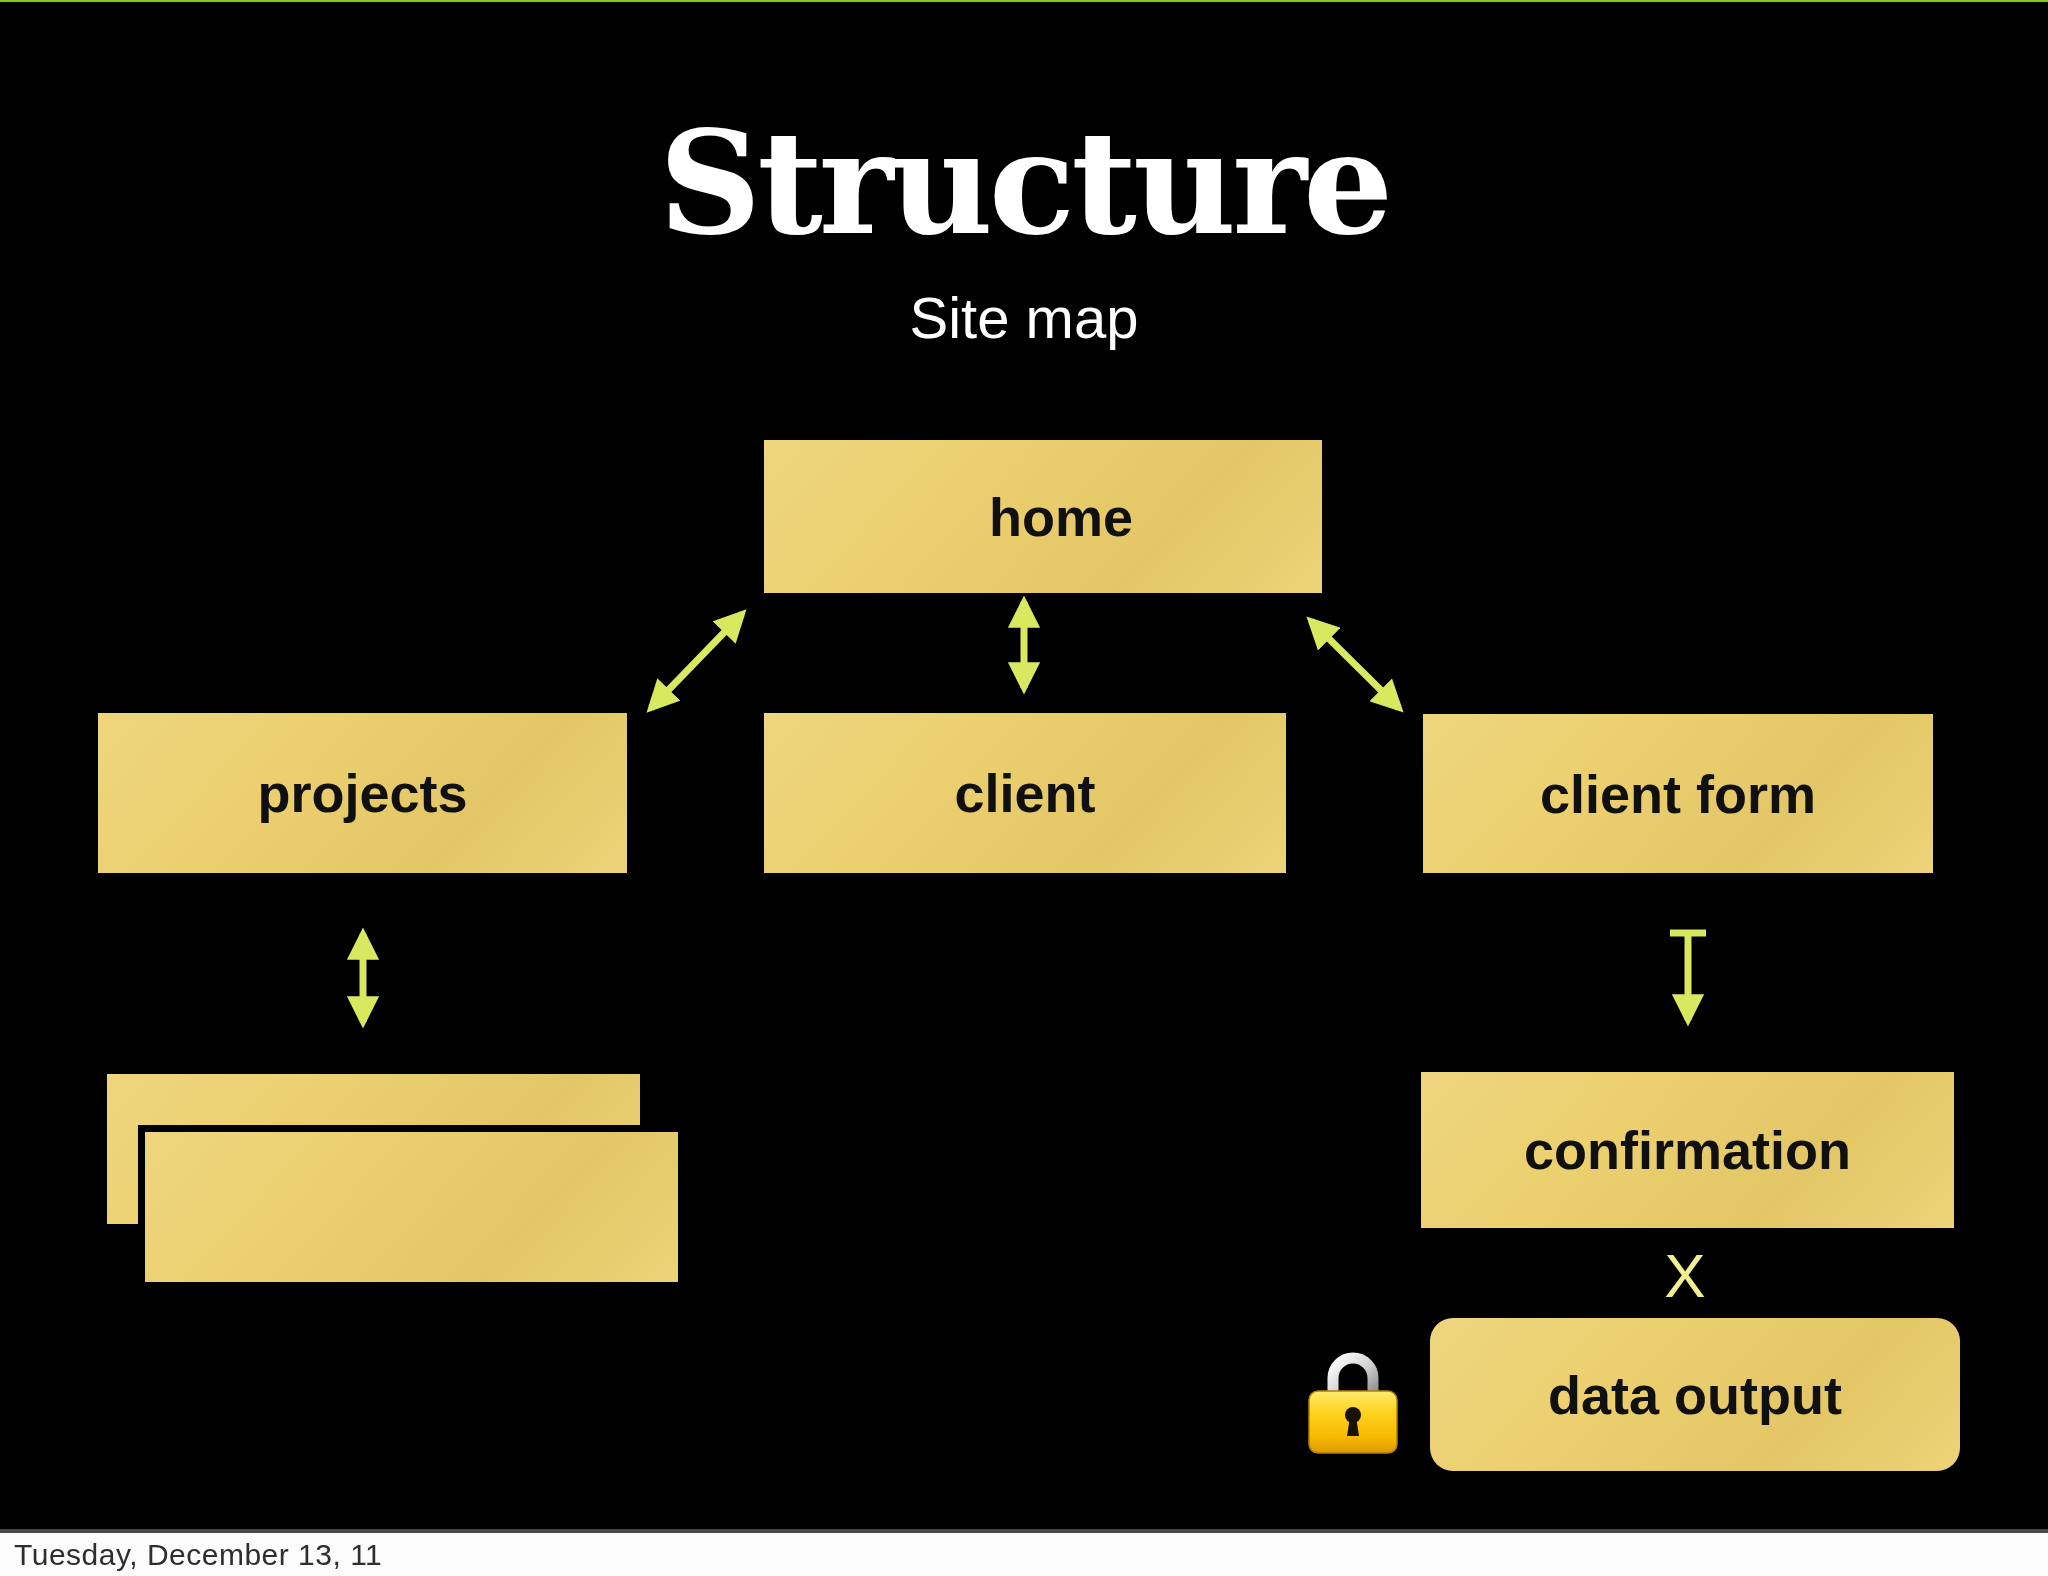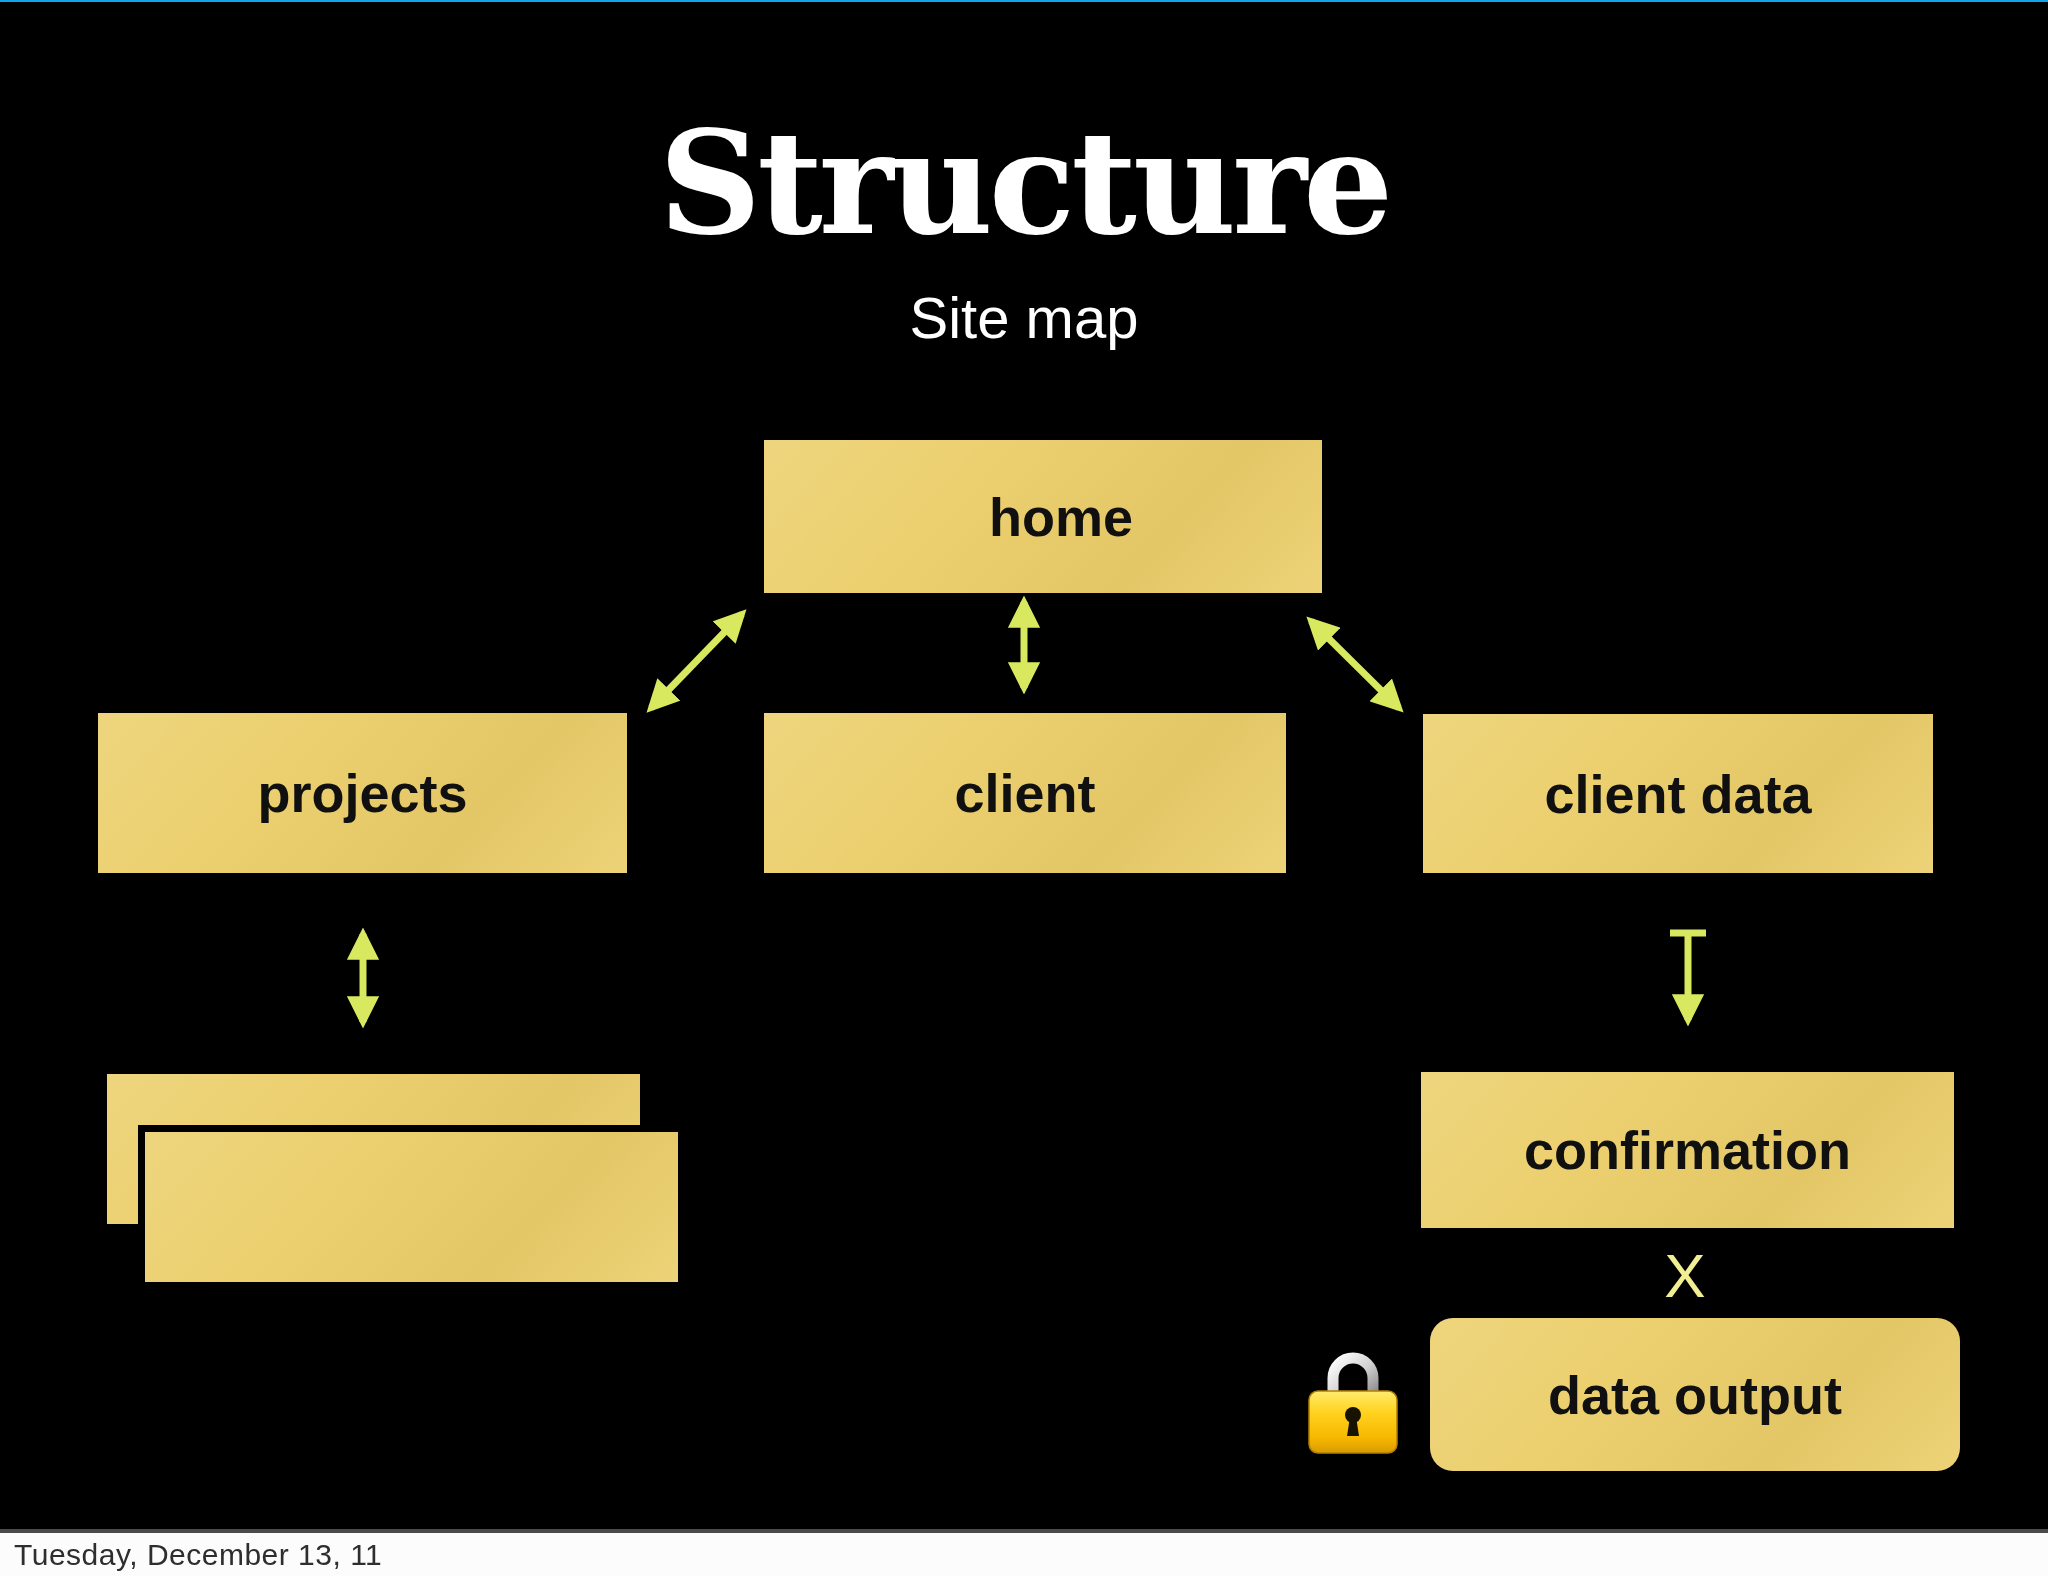--- a/index.html
+++ b/index.html
@@ -3,21 +3,21 @@
 <meta charset="utf-8">
 <style>
   html,body{margin:0;padding:0;background:#111;}
   .canvas{
     position:relative;width:2048px;height:1576px;overflow:hidden;
     font-family:"Liberation Sans", sans-serif;
   }
   .stage{
     position:absolute;left:0;top:0;width:2048px;height:1556px;
     background:var(--background,#000);
-    border-top:2px solid #0ea5e9;
+    border-top:2px solid #84cc16;
     box-sizing:border-box;
   }
   .stage-border-bottom{
     position:absolute;left:0;top:1529px;width:2048px;height:4px;background:#4a4a4a;
   }
   .footer{
     position:absolute;left:0;top:1533px;width:2048px;height:43px;
     background:var(--footer-bg,#fcfcfc);
     display:flex;align-items:center;
   }
@@ -102,21 +102,21 @@
     <div class="node node-home">
       <span>home</span>
     </div>
     <div class="node node-projects">
       <span>projects</span>
     </div>
     <div class="node node-about">
       <span>client</span>
     </div>
     <div class="node node-clientform">
-      <span>client data</span>
+      <span>client form</span>
     </div>
     <div class="node node-confirmation">
       <span>confirmation</span>
     </div>
     <div class="node node-dataoutput">
       <span>data output</span>
     </div>
 
     <div class="node seamed stack-back"></div>
     <div class="node seamed stack-middle"></div>

